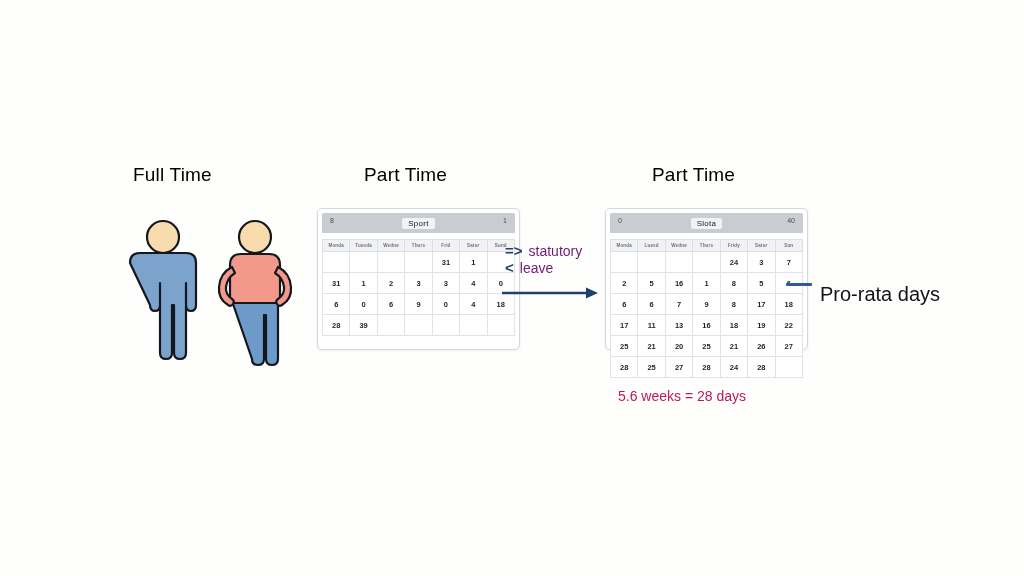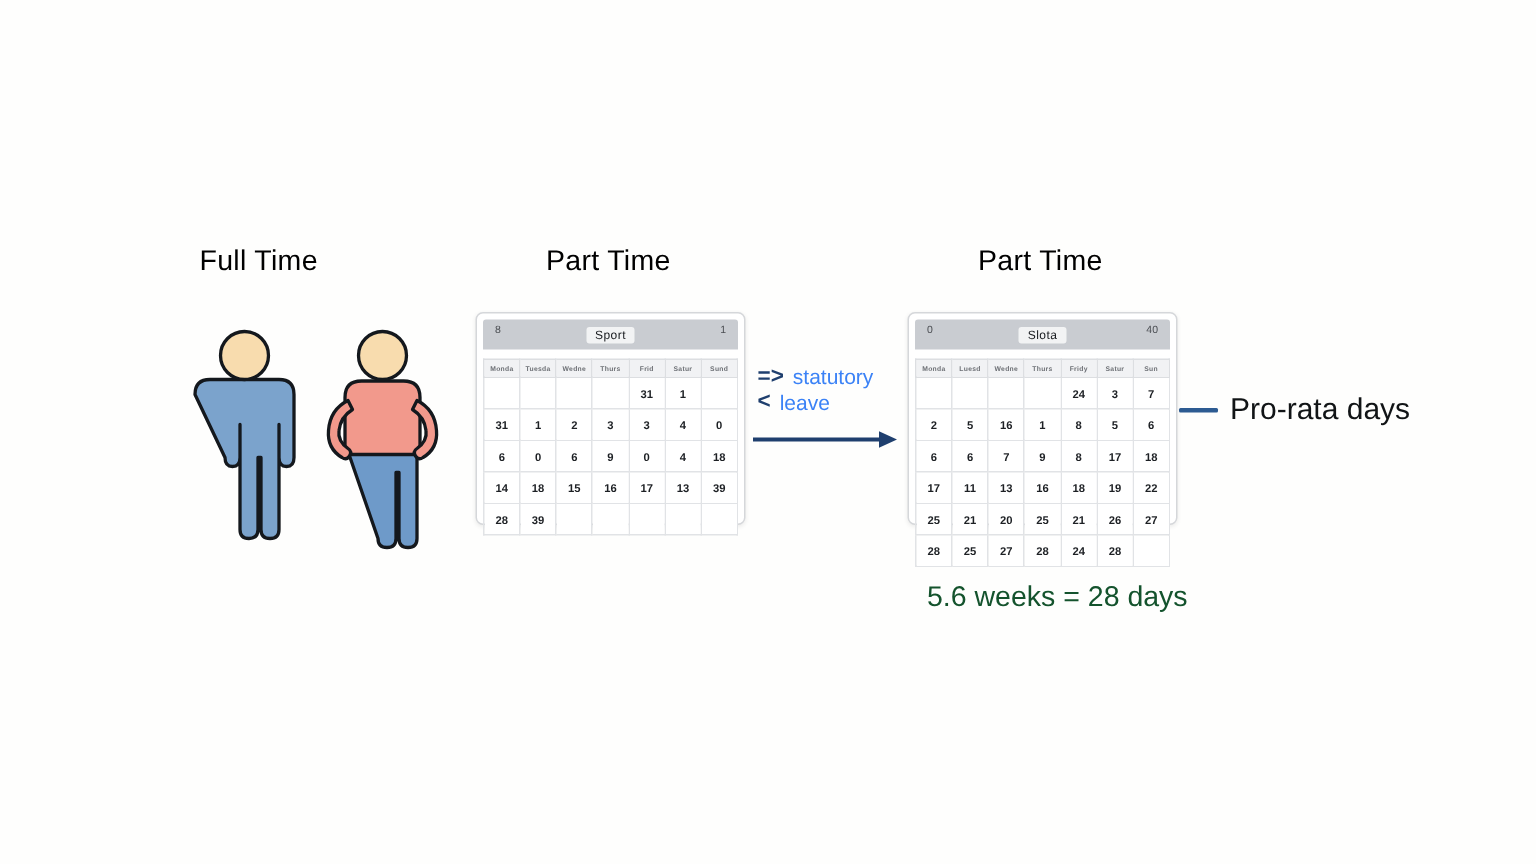--- a/index.html
+++ b/index.html
@@ -31,21 +31,21 @@
   #label-fulltime  { left: 133px; top: 164px; }
   #label-parttime1 { left: 364px; top: 164px; }
   #label-parttime2 { left: 652px; top: 164px; }
 
   
   .people { position: absolute; left: 120px; top: 215px; width: 190px; height: 175px; }
 
   
   .calendar {
     position: absolute;
-    width: 180px;
+    width: 203px;
     height: 142px;
     background: #ffffff;
     border: 1px solid #d5d7da;
     border-radius: 5px;
     box-shadow: 0 1px 3px rgba(0,0,0,0.07);
     padding: 4px;
     box-sizing: border-box;
   }
   #calendar-one { left: 317px; top: 208px; }
   #calendar-two { left: 605px; top: 208px; }
@@ -119,21 +119,21 @@
     gap: 6px;
   }
   .mid-sym {
     font-size: 15px;
     color: #1f3f6e;
     font-weight: 700;
     line-height: 16px;
   }
   .mid-text {
     font-size: 14px;
-    color: #3b82f6;
+    color: #701a75;
     line-height: 17px;
     white-space: nowrap;
   }
   .arrow-wrap {
     position: absolute;
     left: 502px;
     top: 286px;
     width: 100px;
     height: 14px;
   }
@@ -151,29 +151,30 @@
     width: 26px;
     height: 3px;
     background: #2d5b92;
     border-radius: 1px;
     display: block;
   }
   .legend-text {
     font-size: 20px;
     color: #111416;
     white-space: nowrap;
+    margin-top: 21px;
   }
 
   
   .caption {
     position: absolute;
     left: 618px;
     top: 388px;
-    font-size: 19px;
-    color: #14532d;
+    font-size: 14px;
+    color: #be185d;
     white-space: nowrap;
   }
 </style>
 </head>
 <body>
 
 <div class="stage">
 
   <div class="col-label" id="label-fulltime">Full Time</div>
   <div class="col-label" id="label-parttime1">Part Time</div>
@@ -241,29 +242,20 @@
             <td class="hl-pale">0</td>
           </tr>
           <tr>
             <td>6</td>
             <td>0</td>
             <td class="hl-mid">6</td>
             <td>9</td>
             <td>0</td>
             <td class="hl-mid">4</td>
             <td class="hl-pale">18</td>
-          </tr>
-          <tr>
-            <td>14</td>
-            <td>18</td>
-            <td class="hl-mid">15</td>
-            <td>16</td>
-            <td>17</td>
-            <td class="hl-mid">13</td>
-            <td class="hl-pale">39</td>
           </tr>
           <tr>
             <td>28</td>
             <td>39</td>
             <td class="muted"></td>
             <td class="muted"></td>
             <td class="muted"></td>
             <td class="muted"></td>
             <td class="muted"></td>
           </tr>

